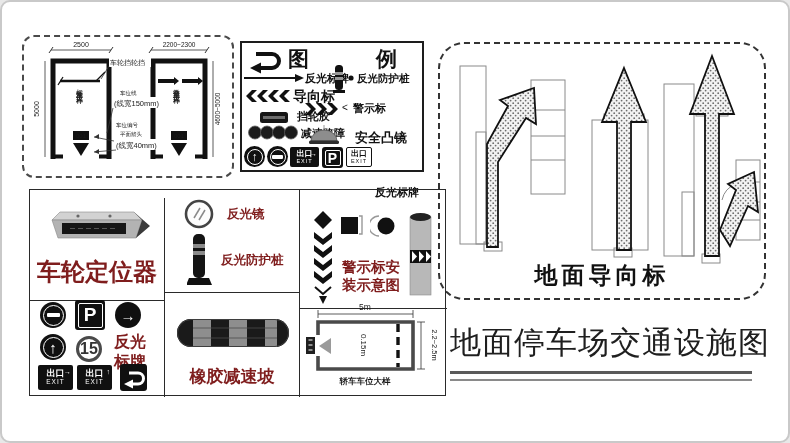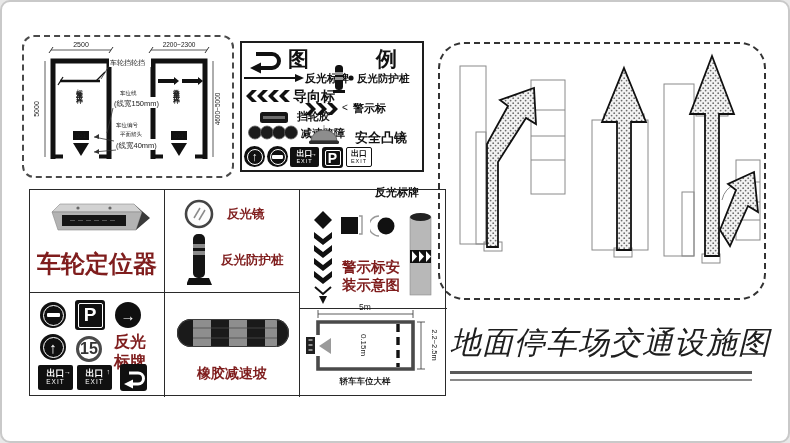--- a/index.html
+++ b/index.html
@@ -47,21 +47,21 @@
   .speed-circle { position:absolute; border-radius:50%; background:#fff; border:3px solid #4a4a4a;
     display:flex; align-items:center; justify-content:center; color:#333; font-weight:bold; }
   .exit-sign { position:absolute; background:#101010; color:#fff; border-radius:2px;
     display:flex; flex-direction:column; align-items:center; justify-content:center; line-height:1; }
   .exit-sign.white { background:#fff; color:#111; border:1.5px solid #111; }
   .exit-cn { font-size:9px; font-weight:bold; }
   .exit-en { font-size:6.5px; letter-spacing:1px; margin-top:1px; }
   .exit-arrow { position:absolute; right:2px; top:3px; font-size:7px; }
 
   
-  #title-block { left:448px; top:320px; width:302px; text-align:left;font-style:italic; }
+  #title-block { left:448px; top:320px; width:302px; text-align:left; }
   #main-title { font-family:"Liberation Serif", serif; font-size:31px; color:#1f1f1f;
     letter-spacing:1px; white-space:nowrap; }
   .rule1 { height:3px; background:#5a5a5a; margin-top:7px; }
   .rule2 { height:1.5px; background:#8a8a8a; margin-top:5px; }
 </style>
 </head>
 <body>
 
 <div id="canvas">
 
@@ -270,25 +270,26 @@
       <line x1="74" y1="130" x2="98" y2="130" stroke="#8a8a8a" stroke-width="1"></line>
       <line x1="74" y1="150" x2="98" y2="150" stroke="#8a8a8a" stroke-width="1"></line>
       <line x1="74" y1="168" x2="98" y2="168" stroke="#8a8a8a" stroke-width="1"></line>
       <rect x="34" y="56" width="10" height="8" fill="none" stroke="#8a8a8a" stroke-width="1"></rect>
       <rect x="56" y="56" width="10" height="8" fill="none" stroke="#8a8a8a" stroke-width="1"></rect>
       <rect x="40" y="202" width="18" height="9" fill="none" stroke="#8a8a8a" stroke-width="1"></rect>
       <path d="M60,148 A22,22 0 0 1 74,132" fill="none" stroke="#8a8a8a" stroke-width="1"></path>
       <polygon points="58,178 74,138 66,132 92,120 96,160 86,154 68,194" fill="url(#dots3)" stroke="#111" stroke-width="1.8"></polygon>
       <polygon points="50,4 72,62 57,62 57,204 43,204 43,62 28,62" fill="url(#dots3)" stroke="#111" stroke-width="1.8"></polygon>
     </svg>
+    <div id="guide-caption" class="abs">地面导向标</div>
   </div>
 
   <div id="grid" class="abs">
 
-    <div class="cell" style="left:0; top:0; width:135px; height:103px;">
+    <div class="cell" style="left:0; top:8px; width:135px; height:103px;">
       <svg class="abs" style="left:16px; top:8px;" width="104" height="38" viewBox="0 0 104 38">
         <polygon points="14,6 88,6 96,14 6,14" fill="#d2d2d2" stroke="#8a8a8a" stroke-width="0.6"></polygon>
         <polygon points="6,14 96,14 90,32 12,32" fill="#b3b3b3" stroke="#8a8a8a" stroke-width="0.6"></polygon>
         <rect x="16" y="17" width="64" height="11" fill="#161616"></rect>
         <line x1="24" y1="22.5" x2="72" y2="22.5" stroke="#555" stroke-width="1" stroke-dasharray="5,3"></line>
         <polygon points="88,6 104,20 90,32 96,14" fill="#3a3a3a"></polygon>
         <circle cx="32" cy="10" r="1.6" fill="#666"></circle>
         <circle cx="64" cy="10" r="1.6" fill="#666"></circle>
       </svg>
       <div class="big-label" style="left:0; right:0; top:58px; text-align:center; font-size:24px;">车轮定位器</div>
@@ -399,21 +400,21 @@
           <rect x="34" y="0" width="18" height="28" fill="#1a1a1a"></rect>
           <rect x="52" y="0" width="18" height="28" fill="#8e8e8e"></rect>
           <rect x="70" y="0" width="18" height="28" fill="#1a1a1a"></rect>
           <rect x="88" y="0" width="12" height="28" fill="#8e8e8e"></rect>
           <rect x="100" y="0" width="12" height="28" fill="#1a1a1a"></rect>
           <line x1="16" y1="9" x2="100" y2="9" stroke="#4d4d4d" stroke-width="0.8"></line>
           <line x1="16" y1="19" x2="100" y2="19" stroke="#4d4d4d" stroke-width="0.8"></line>
         </g>
         <rect x="0.5" y="0.5" width="111" height="27" rx="13.5" fill="none" stroke="#3e3e3e" stroke-width="1"></rect>
       </svg>
-      <div class="big-label" style="left:0; right:0; top:72px; text-align:center; font-size:14px;">橡胶减速坡</div>
+      <div class="big-label" style="left:0; right:0; top:72px; text-align:center; font-size:17px;">橡胶减速坡</div>
     </div>
 
     <div class="cell last-col last-row" style="left:270px; top:103px; width:147px; height:104px;">
       <svg class="abs" style="left:4px; top:6px;" width="139" height="95" viewBox="0 0 139 95">
         <line x1="14" y1="15" x2="109" y2="15" stroke="#333" stroke-width="0.8"></line>
         <line x1="14" y1="11" x2="14" y2="19" stroke="#333" stroke-width="0.8"></line>
         <line x1="109" y1="11" x2="109" y2="19" stroke="#333" stroke-width="0.8"></line>
         <text x="61" y="11" font-size="8.5" text-anchor="middle">5m</text>
         <path d="M14,36 V23 H109 V70 H14 V57" fill="none" stroke="#4a4a4a" stroke-width="3.6"></path>
         <line x1="94" y1="25" x2="94" y2="68" stroke="#111" stroke-width="3.4" stroke-dasharray="8,5"></line>

